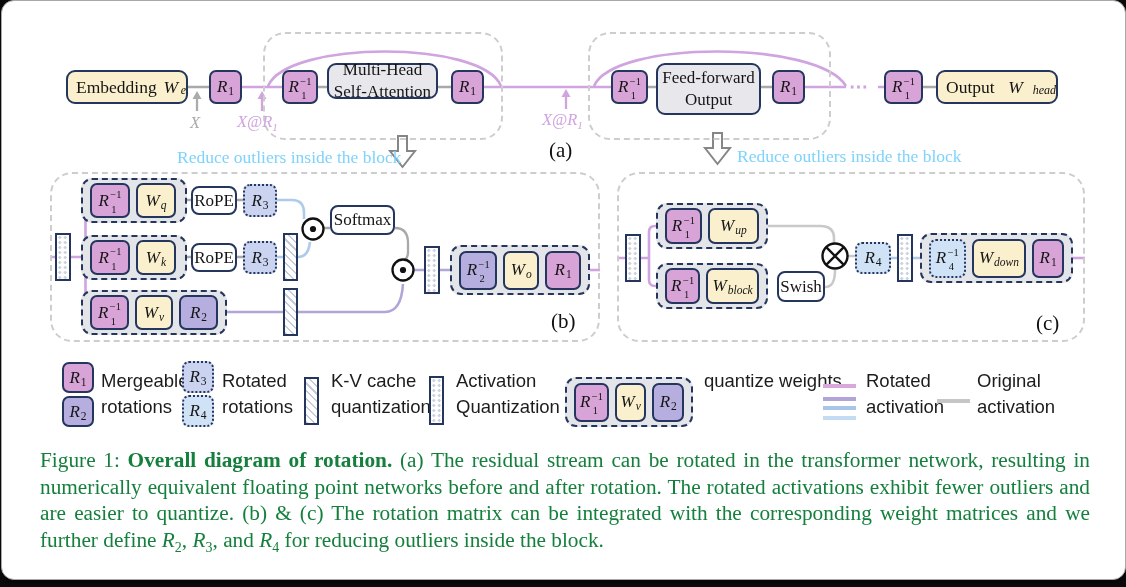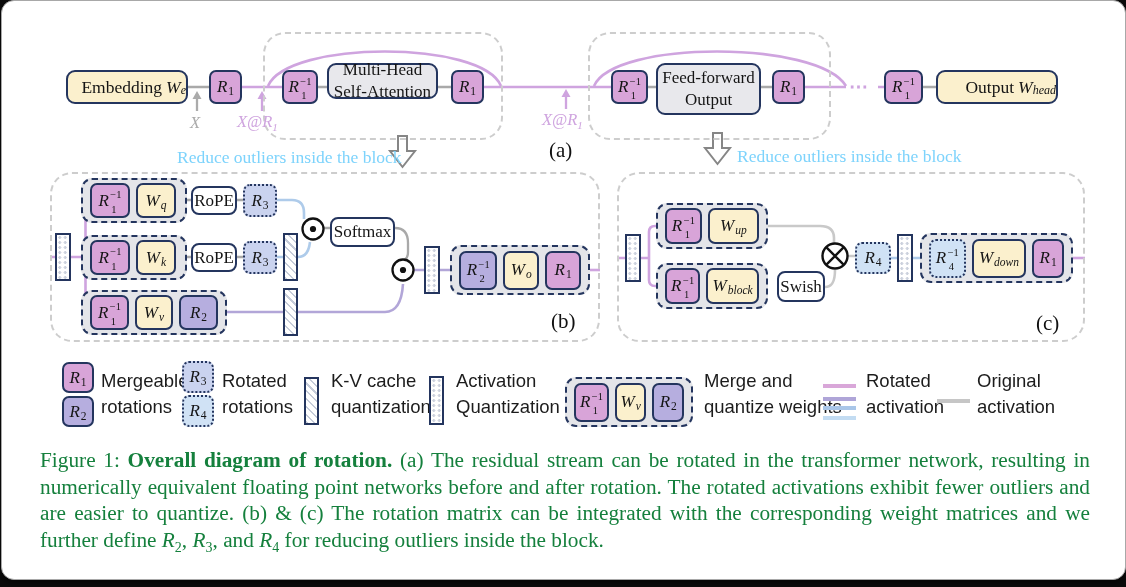--- a/index.html
+++ b/index.html
@@ -16,21 +16,21 @@
         border:2.2px solid var(--navy);border-radius:7px;
         font:italic 17px "Liberation Serif",serif;color:#141414;background:#fff;}
   .rbox sub{font-size:11.5px;font-style:normal;transform:translateY(4px);margin-left:1px;}
   .rbox sub.it{font-style:italic;}
   .ss{display:inline-flex;flex-direction:column;align-items:flex-start;
       font-size:10.5px;line-height:1;font-style:normal;margin-left:1.5px;}
   .ss sup,.ss sub{font-size:inherit;position:static;vertical-align:baseline;}
   .pink{background:var(--pink);} .lav{background:var(--lavender);}
   .peri{background:var(--periwinkle);} .blue{background:var(--lightblue);}
   .dotted{border-style:dotted;border-width:2.6px;}
-  .ybox{display:flex;align-items:center;justify-content:flex-end;background:var(--yellow);
+  .ybox{display:flex;align-items:center;justify-content:space-between;background:var(--yellow);
         border:2.2px solid var(--navy);border-radius:9px;font:17.5px "Liberation Serif",serif;color:#141414;padding-left:8px;}
   .ybox i{margin-left:4px;}
   .ybox sub{font-size:12px;font-style:italic;transform:translateY(3px);}
   .gbox{display:flex;flex-direction:column;align-items:center;justify-content:center;
         background:var(--graybox);border:2.2px solid var(--navy);border-radius:9px;
         font:17px "Liberation Serif",serif;color:#141414;line-height:1.3;}
   .wbox{display:flex;align-items:center;justify-content:center;background:#fff;
         border:2.2px solid var(--navy);border-radius:8px;font:17px "Liberation Serif",serif;color:#141414;}
   .wc{display:flex;align-items:center;gap:6px;padding:0 7px;background:#E4E5E9;
       border:2.6px dashed var(--navy);border-radius:11px;}
@@ -228,21 +228,21 @@
       <i>W</i>
         <sub class="it">v</sub>
     </div>
     <div class="rbox lav" style="width:36px;height:31px">
       <i>R</i>
         <sub>2</sub>
     </div>
   </div>
   <div class="abs bar kv" style="left:283px;top:288px;width:15px;height:48px"></div>
 
-  <div class="abs wbox" style="left:330px;top:217px;width:65px;height:30px">Softmax</div>
+  <div class="abs wbox" style="left:330px;top:205px;width:65px;height:30px">Softmax</div>
   <div class="abs bar act" style="left:424px;top:246px;width:16px;height:48px"></div>
 
   <div class="abs wc" style="left:450px;top:245px;width:140px;height:50px">
     <div class="rbox lav" style="width:39px;height:35px">
       <i>R</i>
         <span class="ss">
           <sup>−1</sup>
           <sub>2</sub>
         </span>
     </div>
@@ -362,21 +362,20 @@
     <div class="rbox" style="width:34px;height:35px;background:var(--yellow)">
       <i>W</i>
         <sub class="it">v</sub>
     </div>
     <div class="rbox lav" style="width:34px;height:35px">
       <i>R</i>
         <sub>2</sub>
     </div>
   </div>
   <div class="abs ltxt" style="left:704px;top:368px">
-    <div>Merge and</div>
       <div>quantize weights</div>
   </div>
 
   <div class="legline" style="left:823px;top:384px;background:#D9A7D9"></div>
   <div class="legline" style="left:823px;top:397px;background:#AFA5D8"></div>
   <div class="legline" style="left:823px;top:406px;background:#A9C6E8"></div>
   <div class="legline" style="left:823px;top:416px;background:#C3DCF2"></div>
   <div class="abs ltxt" style="left:866px;top:368px">
     <div>Rotated</div>
       <div>activation</div>

